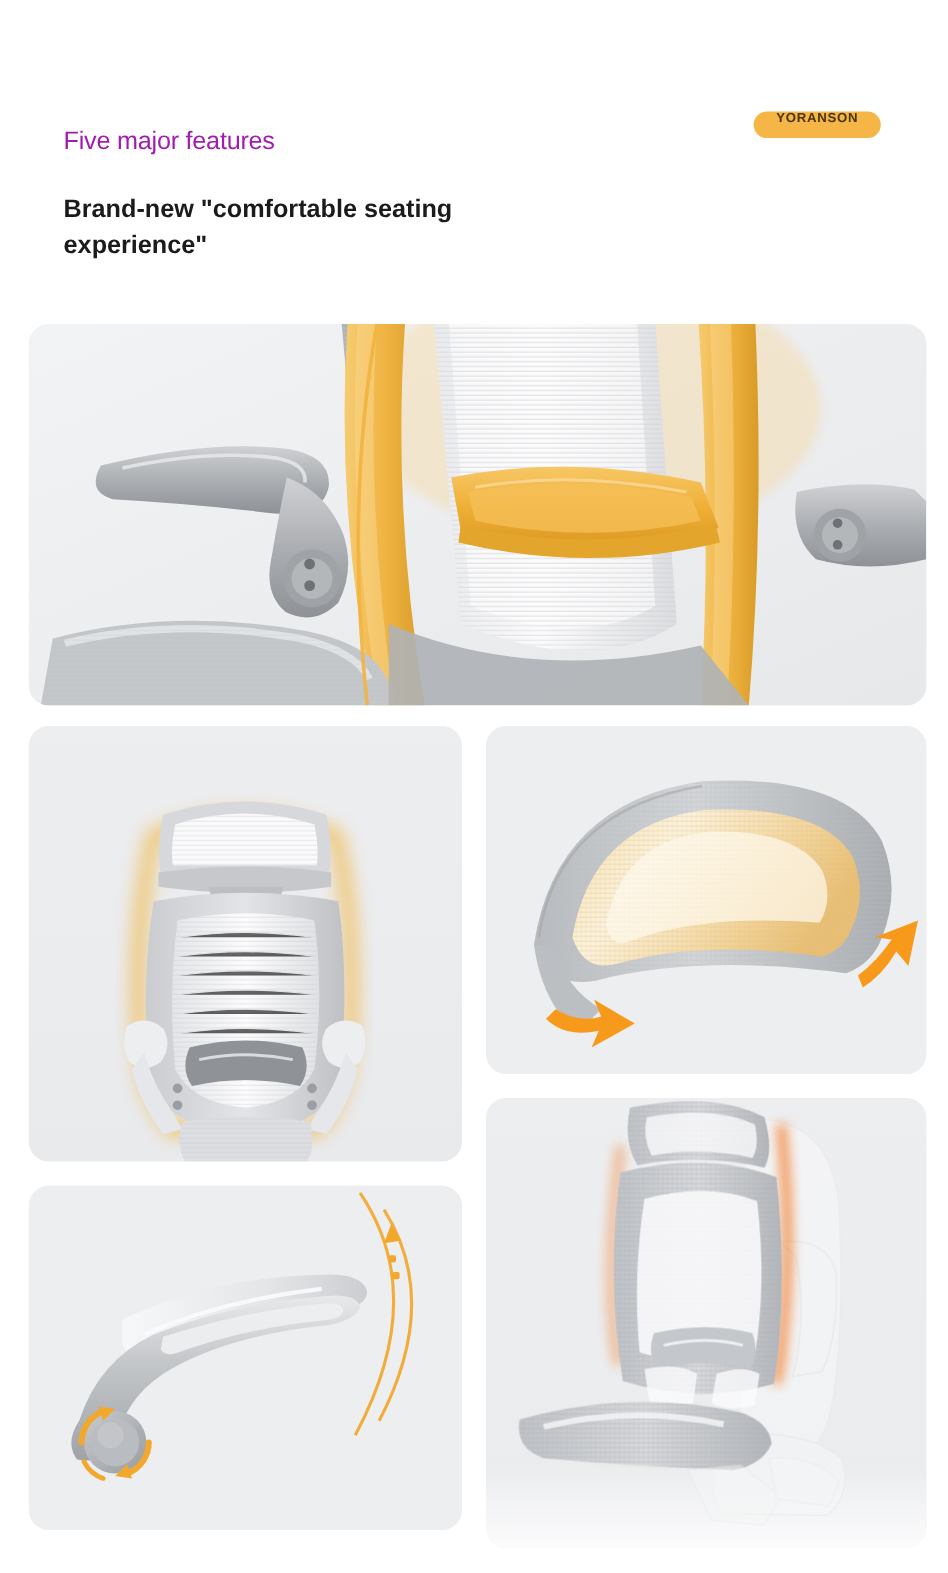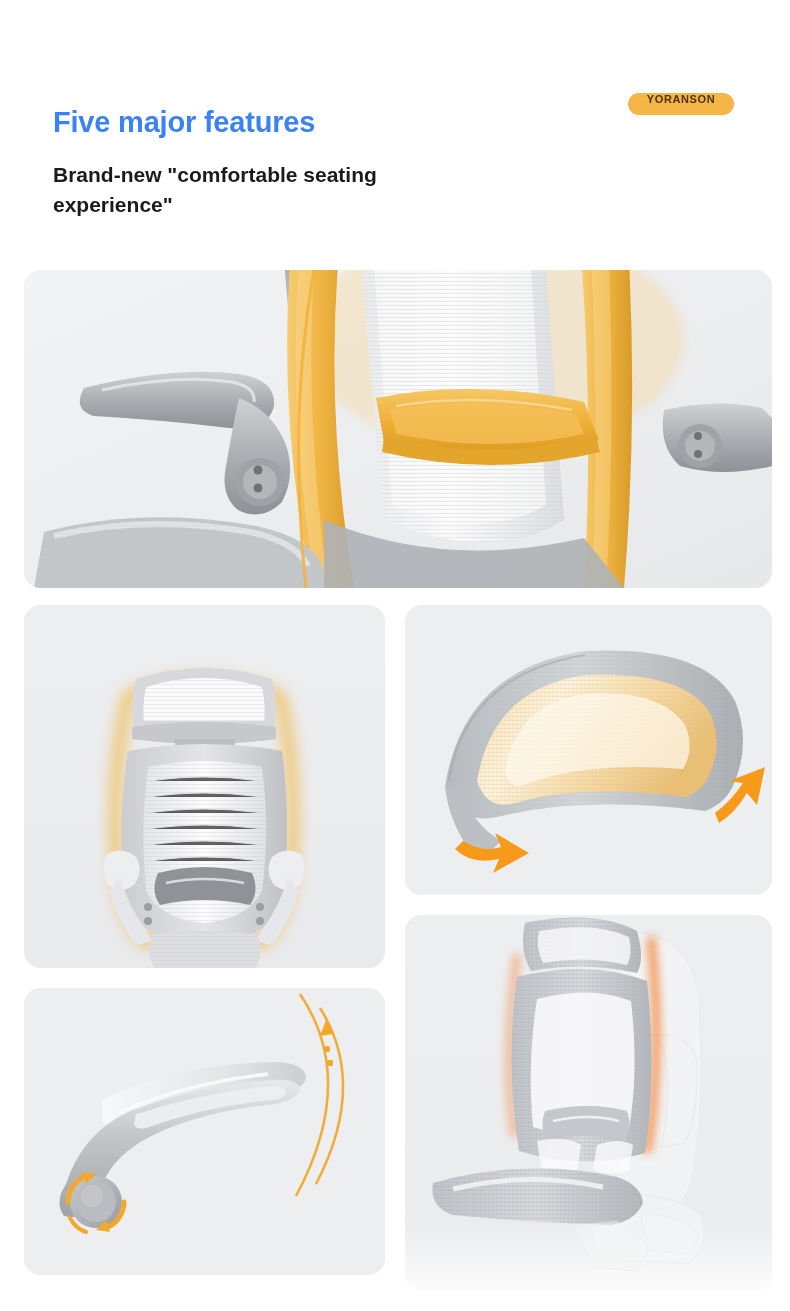--- a/index.html
+++ b/index.html
@@ -14,21 +14,21 @@
   
   .brand-badge {
     position:absolute; left:628px; top:93px;
     width:106px; height:22px; border-radius:11px;
     background:#F5B547;
     display:flex; align-items:flex-start; justify-content:center;
     font-size:11px; font-weight:700; letter-spacing:.6px; color:#4A3510;
   }
   .headline {
     position:absolute; left:53px; top:106px;
-    font-size:29px; font-weight:700; color:#3b82f6; letter-spacing:-.2px;
+    font-size:21px; font-weight:400; color:#a21caf; letter-spacing:-.2px;
   }
   .subheadline {
     position:absolute; left:53px; top:160px; width:420px;
     font-size:21px; font-weight:700; color:#1b1b1b; line-height:1.45;
   }
 
   
   .card {
     position:absolute; border-radius:17px;
     background:#EDEEF0; overflow:hidden;

